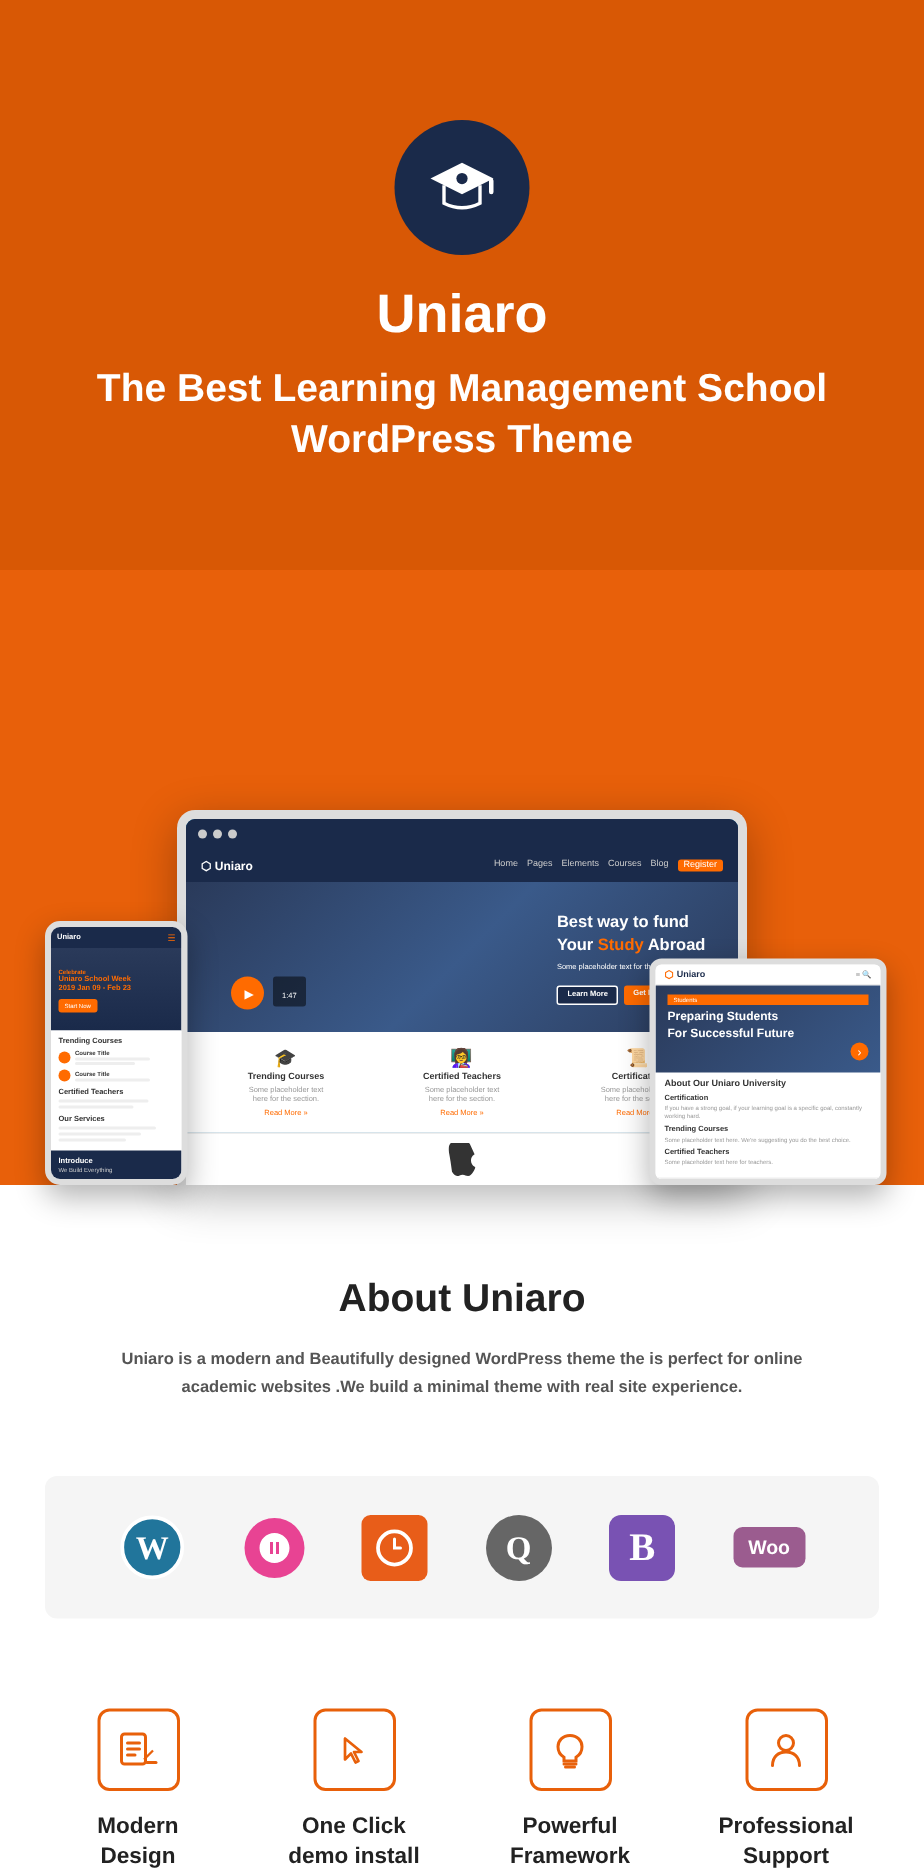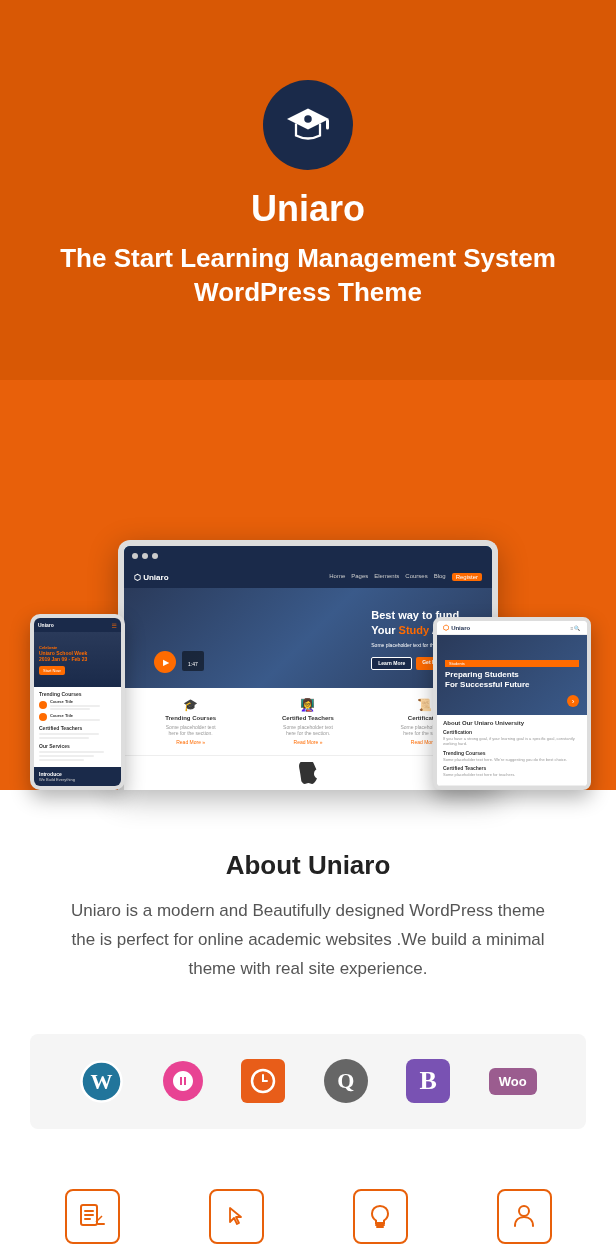--- a/index.html
+++ b/index.html
@@ -227,24 +227,24 @@
       align-items: center;
       justify-content: space-between;
       padding: 0 6px;
       border-bottom: 1px solid #eee;
     }
     .tablet-top-logo { font-size: 6px; font-weight: 700; color: #1a2a4a; display: flex; align-items: center; gap: 2px; }
     .tablet-top-logo-icon { color: #ff6b00; font-size: 7px; }
     .tablet-top-right { font-size: 5px; color: #999; }
     .tablet-hero {
       background: linear-gradient(135deg, #2a3a5a, #3a5a8a);
-      height: 80px;
+      height: 58px;
       display: flex;
       flex-direction: column;
-      justify-content: center;
+      justify-content: flex-start;
       padding: 6px 8px;
       position: relative;
     }
     .tablet-hero-badge {
       background: #ff6b00;
       color: #fff;
       font-size: 4px;
       padding: 1px 4px;
       display: inline-block;
       margin-bottom: 3px;
@@ -276,25 +276,26 @@
       padding: 60px 52px 30px;
       text-align: center;
     }
     .about-title {
       font-size: 26px;
       font-weight: 700;
       color: #222;
       margin-bottom: 16px;
     }
     .about-text {
-      font-size: 17px;
+      font-size: 11px;
       color: #555;
       line-height: 1.7;
       max-width: 480px;
       margin: 0 auto;
+      font-weight: bold;
     }
 
     
     .logos-section {
       background: #f5f5f5;
       padding: 25px 30px;
       margin: 20px 30px;
       border-radius: 8px;
       display: flex;
       align-items: center;
@@ -353,21 +354,21 @@
 <div class="hero">
   <div class="hero-logo">
     <svg viewBox="0 0 64 64">
       <path d="M32 10 L60 24 L32 38 L4 24 Z" fill="#fff"></path>
       <path d="M16 30 L16 46 Q32 54 48 46 L48 30" fill="none" stroke="#fff" stroke-width="3"></path>
       <circle cx="32" cy="24" r="5" fill="#1a2a4a"></circle>
       <rect x="56" y="24" width="4" height="14" rx="2" fill="#fff"></rect>
     </svg>
   </div>
   <h1 class="hero-title">Uniaro</h1>
-  <p class="hero-subtitle">The Start Learning Management System WordPress Theme</p>
+  <p class="hero-subtitle">The Best Learning Management School WordPress Theme</p>
 </div>
 
 <div class="screenshots">
 
   <div class="mobile-mockup">
     <div class="mobile-top-bar">
       <div class="mobile-top-bar-logo">Uniaro</div>
       <div class="mobile-top-bar-icon">☰</div>
     </div>
     <div class="mobile-hero-section">

